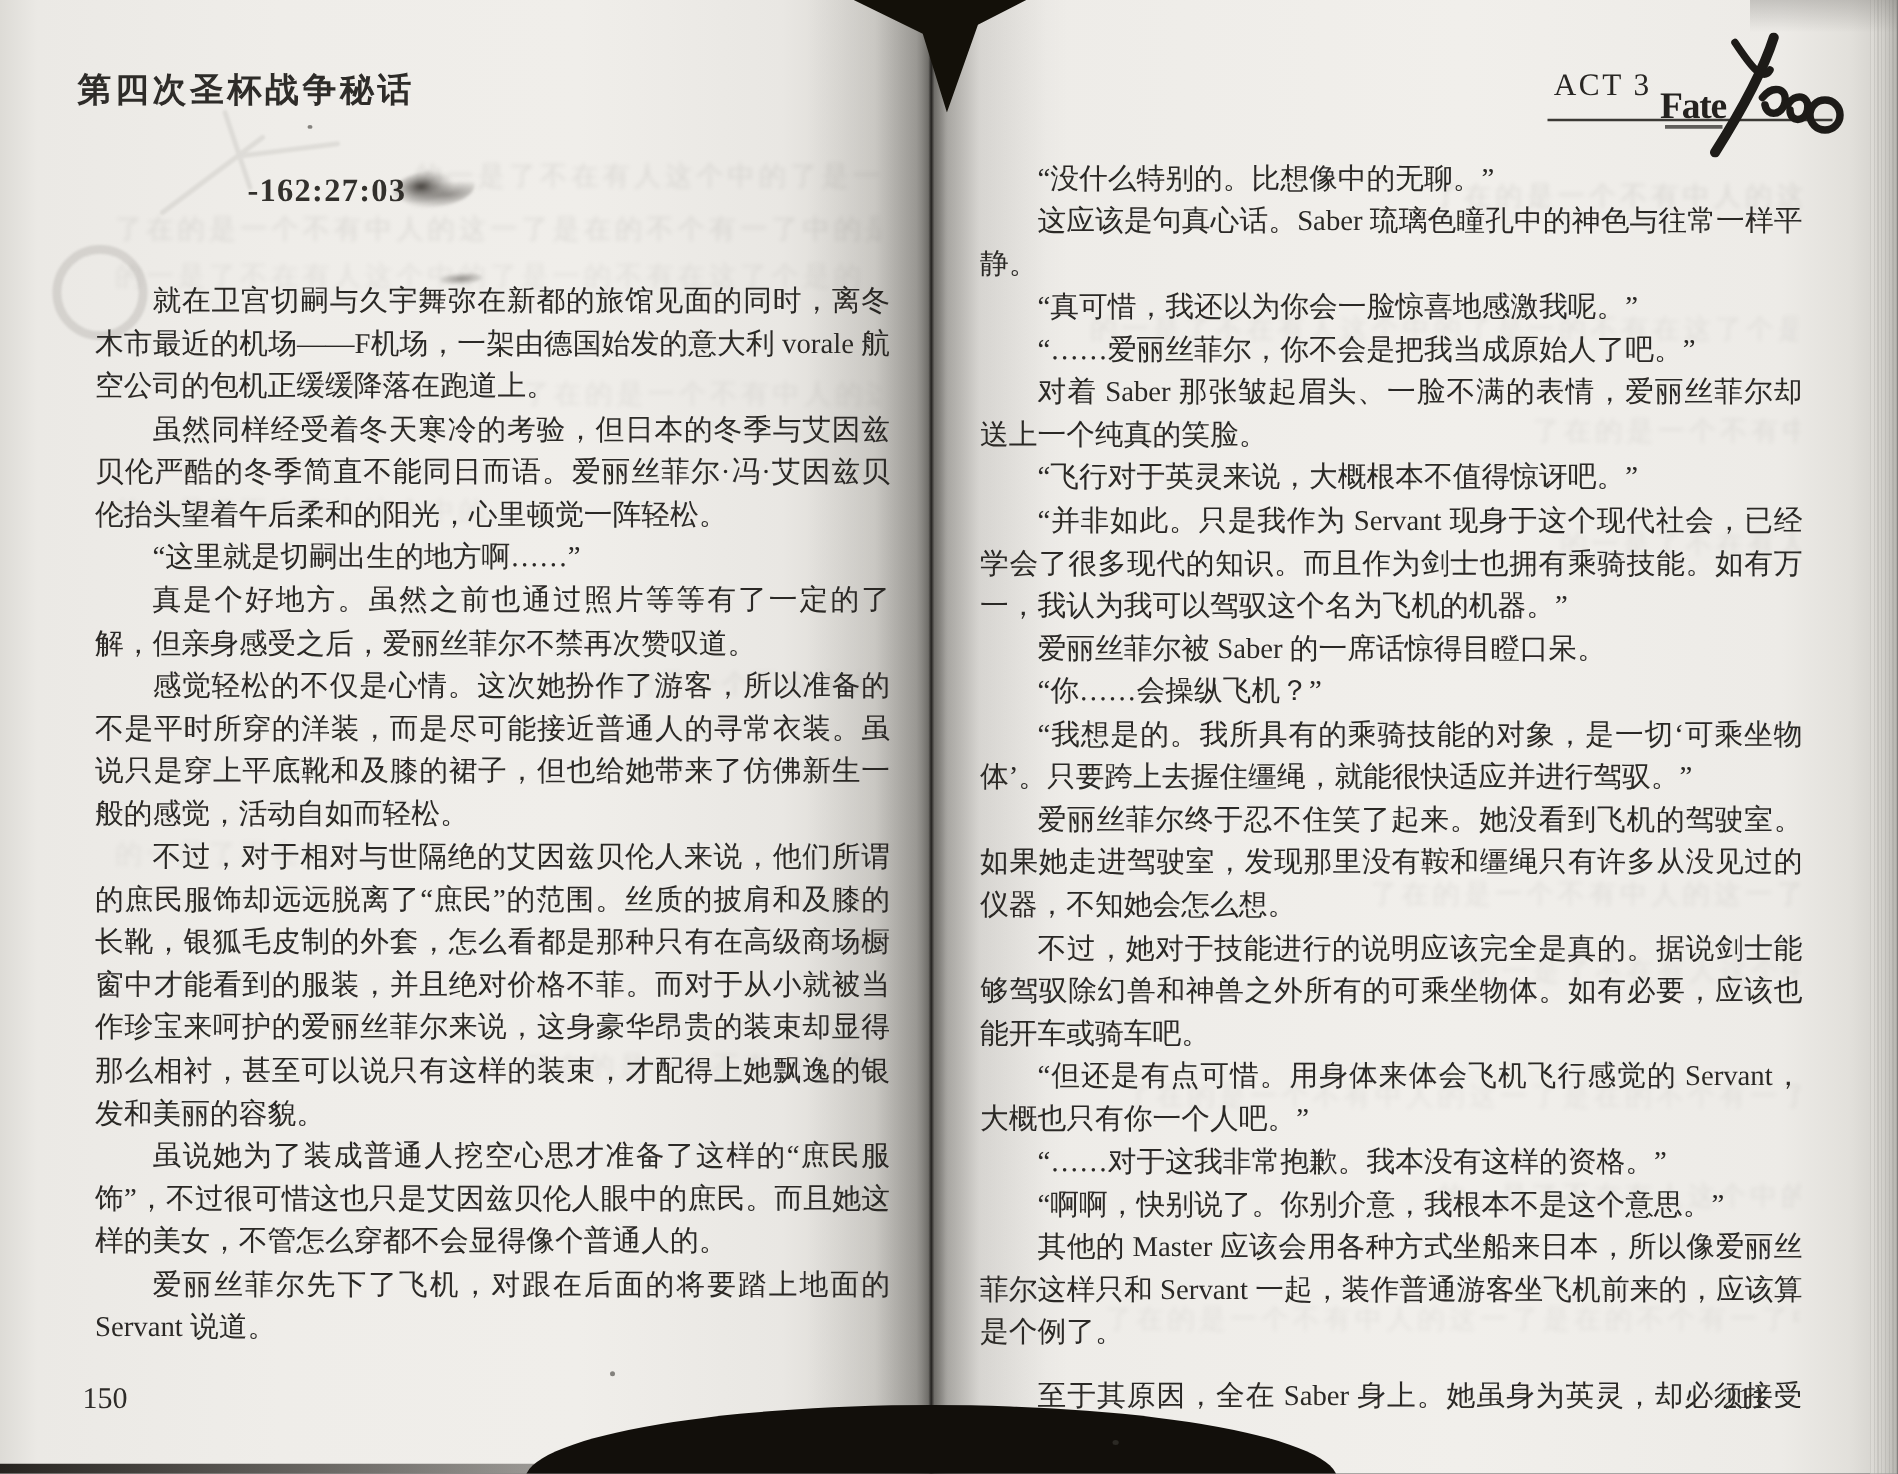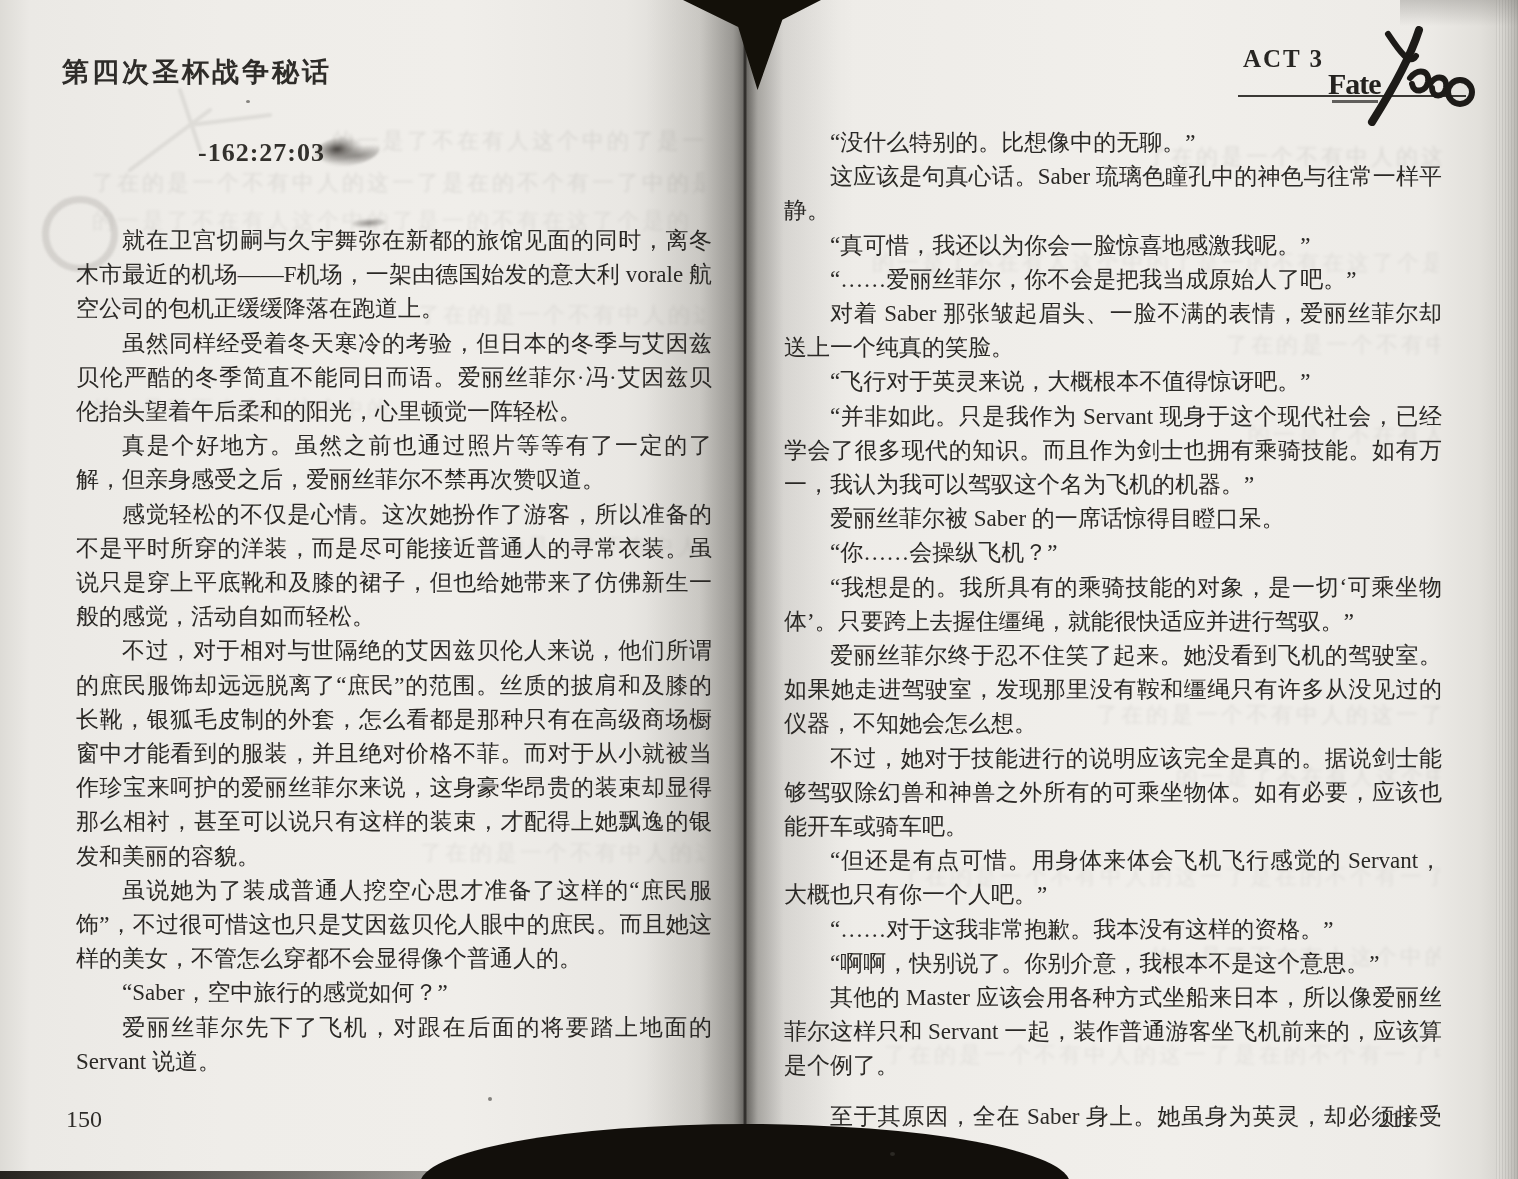--- a/index.html
+++ b/index.html
@@ -73,21 +73,21 @@
     position:absolute;left:784px;top:126px;width:658px;
     font-size:23px;line-height:34.2px;text-align:justify;color:#2b2926;
   }
   .bodytext p{margin:0;text-indent:2em;}
   .bodytext p.gap-before{margin-top:16px;}
   .pagenum{position:absolute;font-size:24px;font-weight:normal;color:#2e2c29;}
   #lp-pagenum{left:66px;top:1106px;}
   #rp-pagenum{left:1378px;top:1106px;}
 
   #rp-header{
-    position:absolute;left:1243px;top:45px;font-size:25px;font-weight:bold;
+    position:absolute;left:1243px;top:55px;font-size:25px;font-weight:normal;
     letter-spacing:2px;color:#282623;white-space:nowrap;
   }
   #rp-rule{
     position:absolute;left:1238px;top:95px;width:228px;height:2px;background:#3b3935;
   }
   #rp-logo{position:absolute;left:1322px;top:26px;width:156px;height:100px;}
 
   
   .smudge{position:absolute;border-radius:50%;filter:blur(1.2px);}
   #smudge-1{
@@ -147,25 +147,25 @@
   <div class="ghost" style="left:884px;top:1040px;width:556px;opacity:.09;">了在的是一个不有中人的这一了是在的不个有一了中的是这人一的在了不是的有一</div>
 
   <div id="lp-header">第四次圣杯战争秘话</div>
   <div id="lp-timestamp">-162:27:03</div>
   <div id="smudge-1" class="smudge"></div>
   <div id="smudge-2" class="smudge"></div>
 
   <div id="lp-body" class="bodytext">
     <p>就在卫宫切嗣与久宇舞弥在新都的旅馆见面的同时，离冬木市最近的机场——F机场，一架由德国始发的意大利 vorale 航空公司的包机正缓缓降落在跑道上。</p>
     <p>虽然同样经受着冬天寒冷的考验，但日本的冬季与艾因兹贝伦严酷的冬季简直不能同日而语。爱丽丝菲尔·冯·艾因兹贝伦抬头望着午后柔和的阳光，心里顿觉一阵轻松。</p>
+    <p>“这里就是切嗣出生的地方啊……”</p>
     <p>真是个好地方。虽然之前也通过照片等等有了一定的了解，但亲身感受之后，爱丽丝菲尔不禁再次赞叹道。</p>
     <p>感觉轻松的不仅是心情。这次她扮作了游客，所以准备的不是平时所穿的洋装，而是尽可能接近普通人的寻常衣装。虽说只是穿上平底靴和及膝的裙子，但也给她带来了仿佛新生一般的感觉，活动自如而轻松。</p>
     <p>不过，对于相对与世隔绝的艾因兹贝伦人来说，他们所谓的庶民服饰却远远脱离了“庶民”的范围。丝质的披肩和及膝的长靴，银狐毛皮制的外套，怎么看都是那种只有在高级商场橱窗中才能看到的服装，并且绝对价格不菲。而对于从小就被当作珍宝来呵护的爱丽丝菲尔来说，这身豪华昂贵的装束却显得那么相衬，甚至可以说只有这样的装束，才配得上她飘逸的银发和美丽的容貌。</p>
     <p>虽说她为了装成普通人挖空心思才准备了这样的“庶民服饰”，不过很可惜这也只是艾因兹贝伦人眼中的庶民。而且她这样的美女，不管怎么穿都不会显得像个普通人的。</p>
-    <p>“Saber，空中旅行的感觉如何？”</p>
     <p>爱丽丝菲尔先下了飞机，对跟在后面的将要踏上地面的 Servant 说道。</p>
   </div>
   <div id="lp-pagenum" class="pagenum">150</div>
 
   <div id="rp-header">ACT 3</div>
   <div id="rp-rule"></div>
   <svg id="rp-logo" viewBox="0 0 156 100">
     <text x="6" y="68" font-family="Liberation Serif, DejaVu Serif, serif" font-weight="bold" font-size="30" fill="#24221f" letter-spacing="-1">Fate</text>
     <rect x="10" y="74" width="46" height="3" fill="#24221f" opacity=".7"></rect>
     <path d="M97 4 C90 26 74 58 50 96" stroke="#1d1b18" stroke-width="8" fill="none" stroke-linecap="round"></path>

